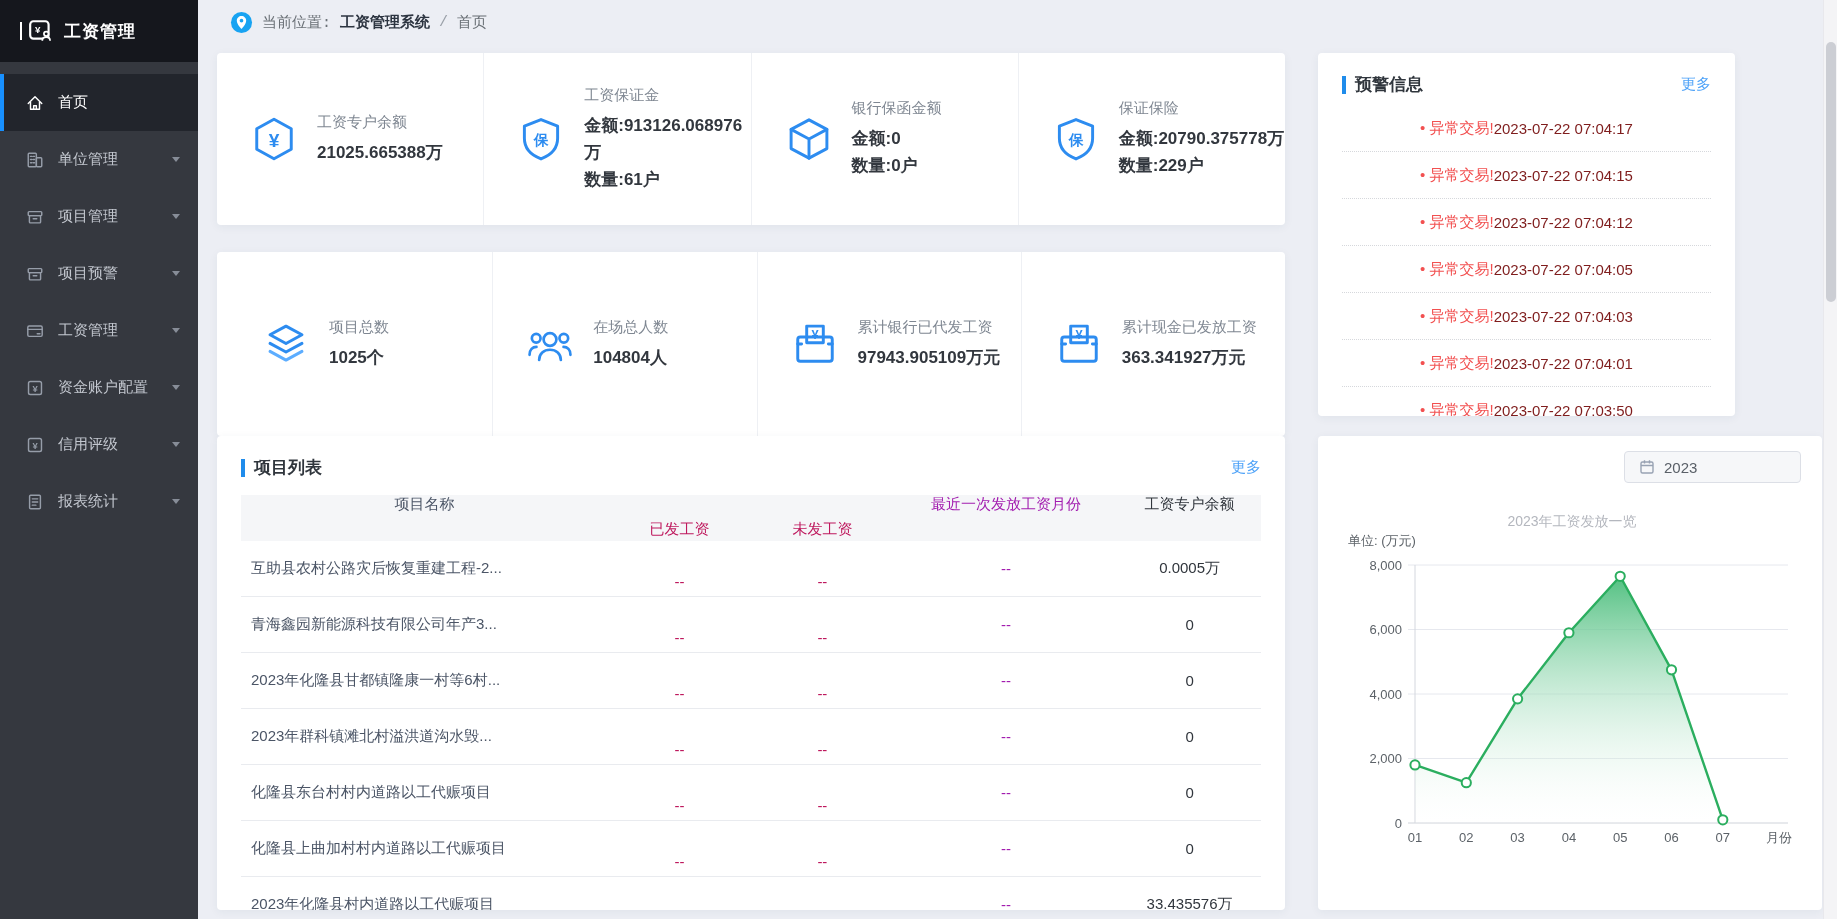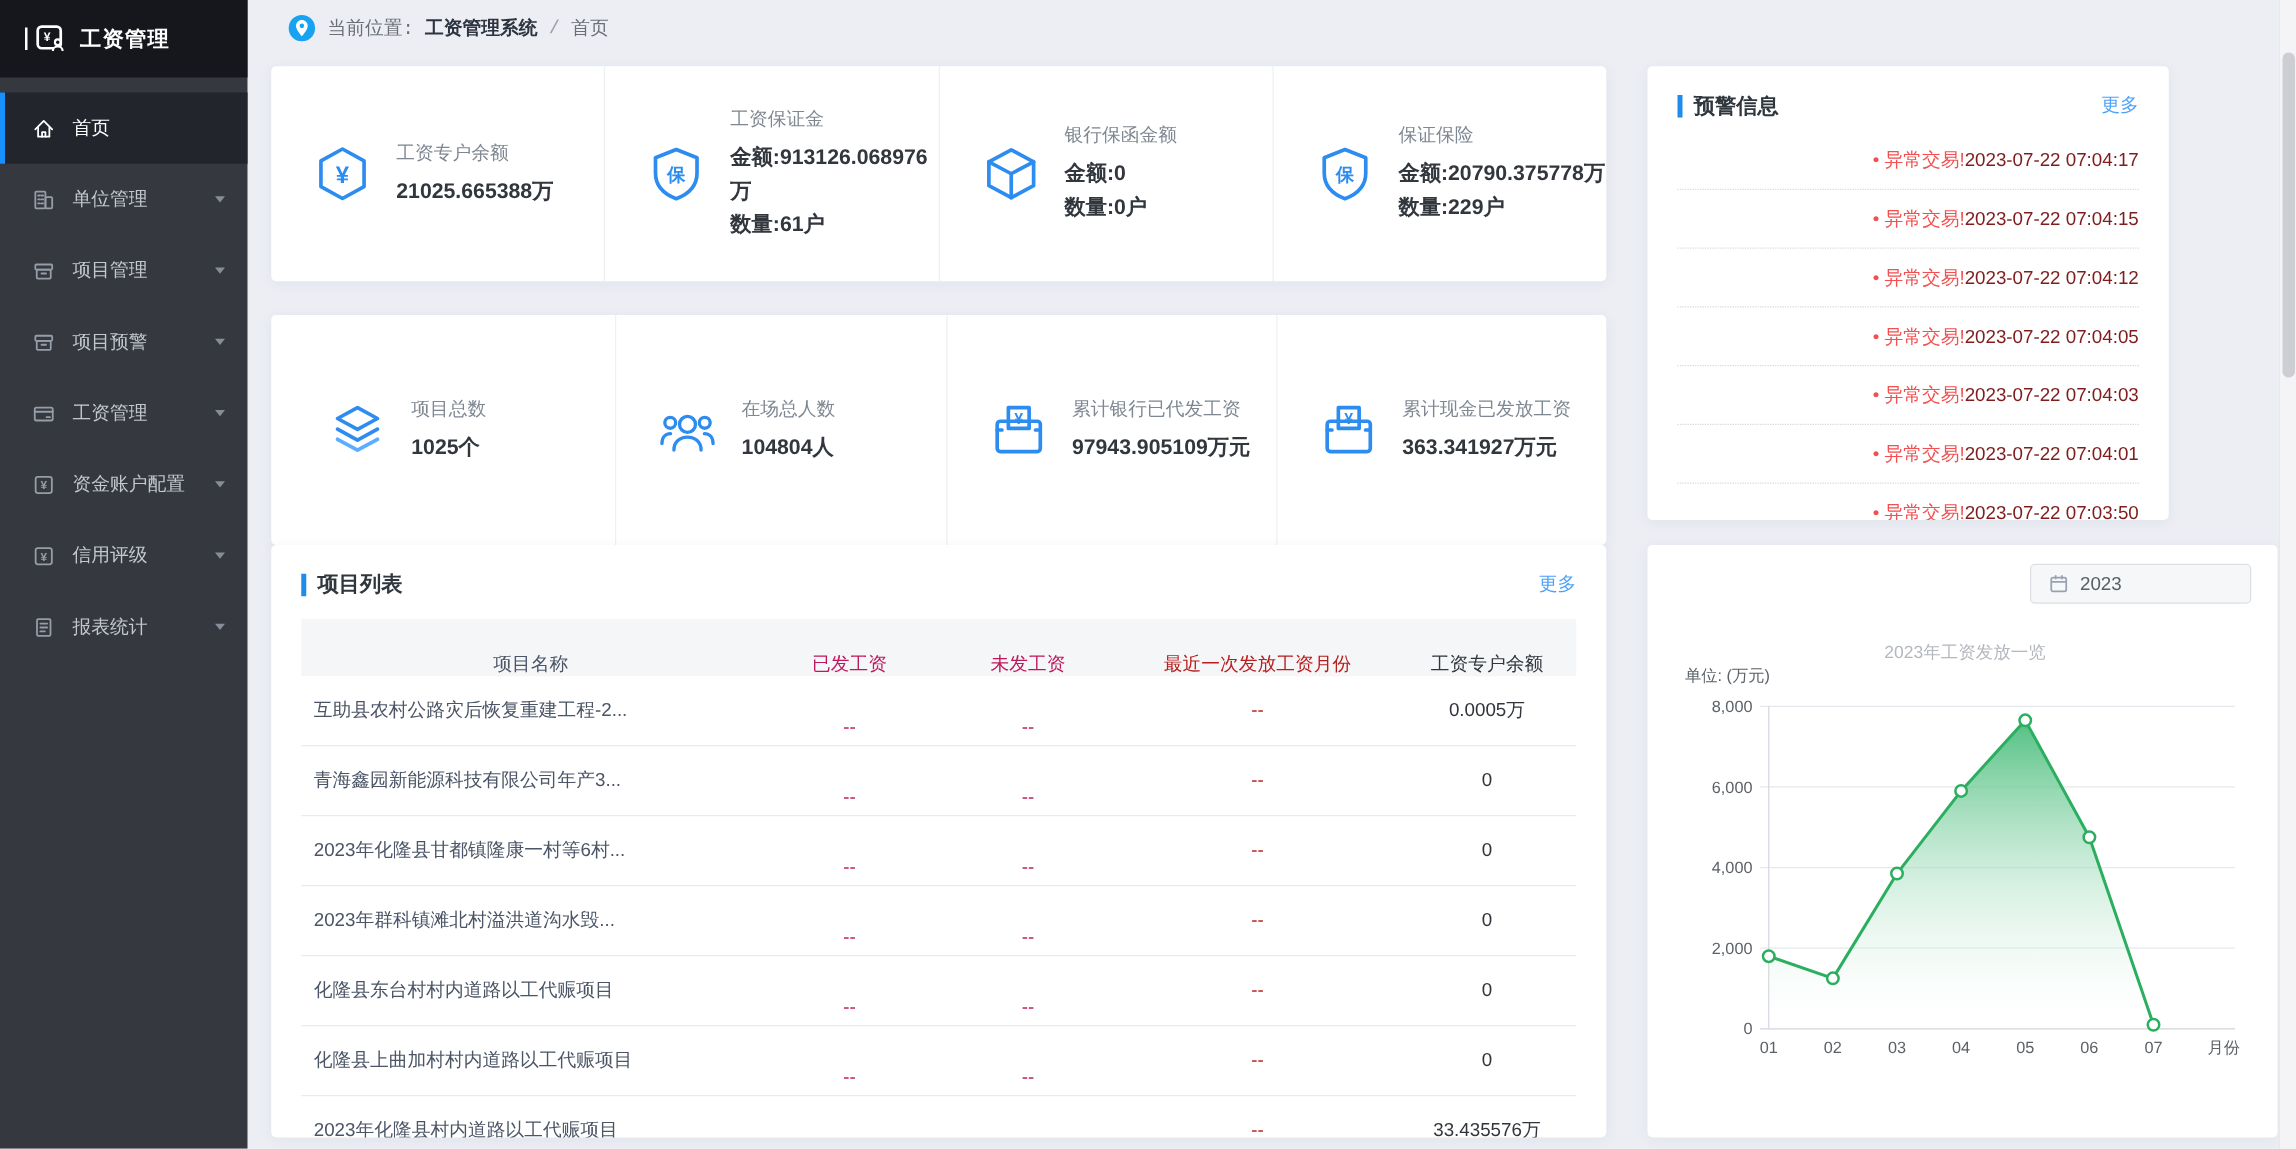--- a/index.html
+++ b/index.html
@@ -43,32 +43,32 @@
   .card-icon{width:46px;height:46px;flex-shrink:0;display:flex;}
   .card-title{font-size:15px;color:#7f8792;margin-bottom:7px;}
   .card-line{font-size:17px;font-weight:bold;color:#32373e;line-height:27px;max-width:180px;word-break:break-all;}
   .panel-head{display:flex;align-items:center;padding:20px 24px 0;}
   .head-bar{width:4px;height:18px;background:#1f8ceb;margin-right:9px;flex-shrink:0;}
   .head-title{font-size:17px;font-weight:bold;color:#30363d;}
   .head-unit{font-size:13.5px;font-weight:bold;color:#30363d;margin-left:6px;}
   .more-link{margin-left:auto;font-size:15px;color:#4da2f8;cursor:pointer;}
   
   .warn-list{margin:9px 24px 0;}
-  .warn-row{height:47px;display:flex;align-items:center;justify-content:flex-end;
+  .warn-row{height:47px;display:flex;align-items:center;justify-content:center;
     border-bottom:1px dotted #d6d8dc;font-size:15px;}
   .warn-text{color:#f25050;}
   .warn-time{color:#7f1d1d;}
   
   .proj-table{margin:16px 24px 0;}
-  .pt-header{display:flex;height:46px;align-items:flex-end;background:#f5f6f8;font-size:15px;color:#4e565f;}
+  .pt-header{display:flex;height:46px;align-items:flex-start;background:#f5f6f8;font-size:15px;color:#4e565f;}
   .pt-header > div{text-align:center;}
   .pt-row{display:flex;height:56px;align-items:center;border-bottom:1px solid #e9ebef;font-size:15px;}
   .c-name{flex:0 0 36%;padding-left:10px;color:#4b5566;overflow:hidden;white-space:nowrap;}
   .c-paid,.c-unpaid{flex:0 0 14%;text-align:center;color:#be185d;margin-top:25px;}
-  .c-month{flex:0 0 22%;text-align:center;color:#b91c1c;}
+  .c-month{flex:0 0 22%;text-align:center;color:#a21caf;}
   .c-balance{flex:0 0 14%;text-align:center;color:#31363d;}
   .pt-header .c-name{padding-left:0;}
   
   .year-box{position:absolute;top:15px;right:21px;width:177px;height:32px;background:#f6f7f9;
     border:1px solid #dcdfe6;border-radius:4px;display:flex;align-items:center;padding-left:14px;
     gap:9px;font-size:15px;color:#5a6068;cursor:pointer;z-index:2;}
   #chartsvg{position:absolute;left:0;top:0;}
   
   .scrollbar{position:absolute;right:0;top:0;width:14px;height:919px;background:#f4f4f6;border-left:1px solid #e8e8ec;}
   .scroll-thumb{position:absolute;left:2px;top:42px;width:10px;height:260px;background:#ccced4;border-radius:5px;}

